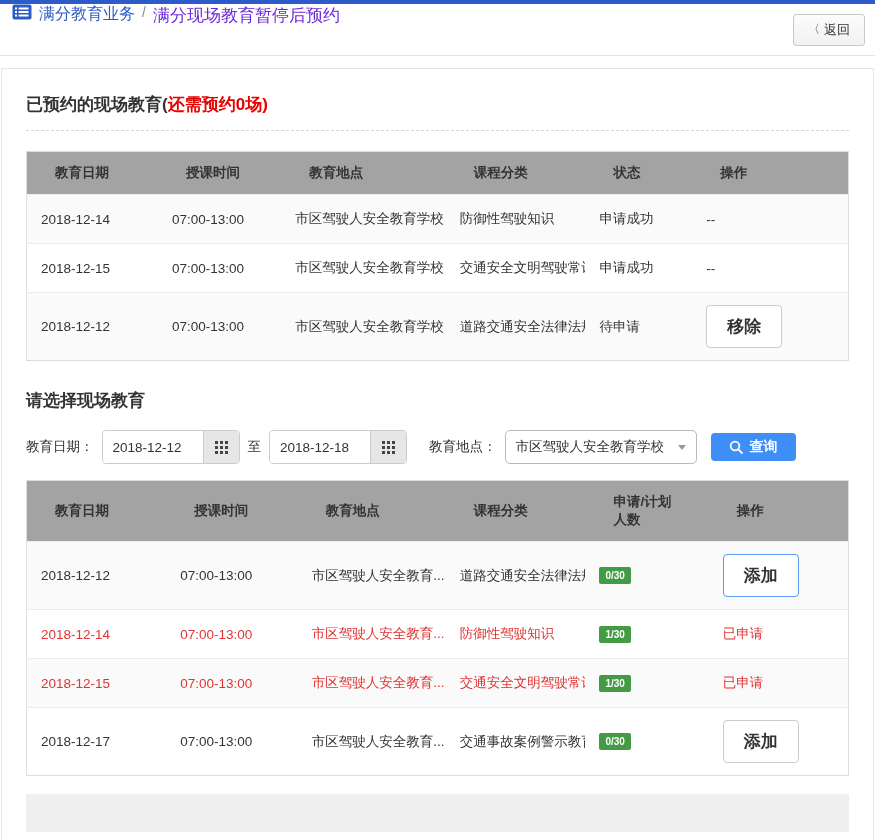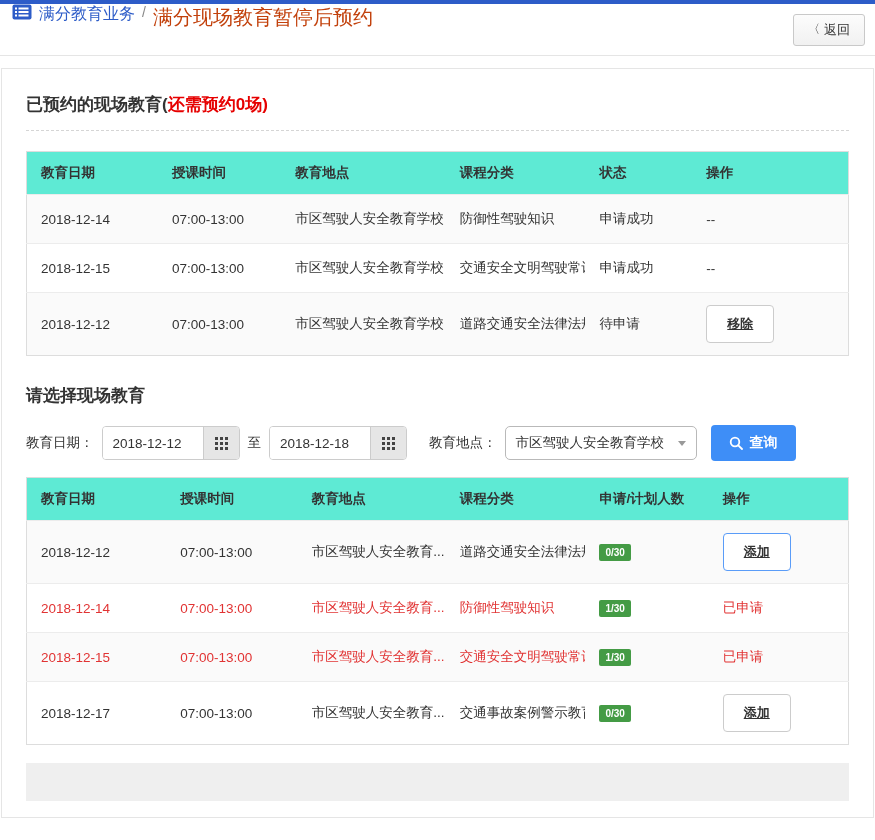--- a/index.html
+++ b/index.html
@@ -4,56 +4,56 @@
 <style>
   * { margin:0; padding:0; box-sizing:border-box; }
   html,body { width:875px; background:#fff; font-family:"Liberation Sans","DejaVu Sans",sans-serif; color:#333; }
 
   .topline { height:4px; background:#2d5cc8; }
 
   .page-header { position:relative; display:flex; align-items:flex-start; gap:7px; height:52px; padding:0 12px; border-bottom:1px solid #e5e5e5; background:#fff; }
   .hdr-icon { display:inline-flex; }
   .hdr-title { color:#2d5cc8; font-size:16px; cursor:pointer; }
   .hdr-sep { color:#888; font-size:14px; }
-  .hdr-sub { color:#c2410c; font-size:20px; }
+  .hdr-sub { color:#6d28d9; font-size:17px; }
   .btn-back { position:absolute; right:10px; top:50%; transform:translateY(-50%); background:linear-gradient(#fcfcfc,#f1f1f1); border:1px solid #c9c9c9; border-radius:3px; padding:6px 14px; font-size:13px; color:#333; cursor:pointer; display:inline-flex; align-items:center; gap:4px; }
   .chevron-left { font-size:12px; color:#333; }
 
   .panel { margin:12px 1px 0; border:1px solid #e5e5e5; padding:22px 24px 16px; }
 
   .sec-title { font-size:17px; font-weight:bold; color:#333; margin:2px 0 14px; }
   .sec-title .red { color:#e60000; }
   .dashed { border-bottom:1px dashed #d5d5d5; margin-bottom:20px; }
 
   table { width:100%; border-collapse:collapse; border:1px solid #ddd; table-layout:fixed; }
-  th { background:#5eead4; padding:12px 14px; font-size:13.5px; text-align:left; color:#333; }
+  th { background:#a3a3a3; padding:12px 28px; font-size:13.5px; text-align:left; color:#333; }
   td { padding:15px 14px; font-size:13.5px; color:#333; vertical-align:middle; overflow:hidden; white-space:nowrap; }
   tbody tr { border-top:1px solid #ececec; }
   tbody tr:nth-child(odd) { background:#fafafa; }
   tr.btn-row td { padding-top:12px; padding-bottom:12px; }
   tr.red-row td { color:#e13333; }
 
   .badge { display:inline-block; background:#449b45; color:#fff; font-weight:bold; font-size:10px; padding:3px 6px; border-radius:2px; }
 
-  .btn-plain { background:#fff; border:1px solid #ccc; border-radius:4px; padding:9px 20px; font-size:13px; font-weight:bold; color:#333; cursor:pointer;text-decoration:underline; }
+  .btn-plain { background:#fff; border:1px solid #ccc; border-radius:4px; padding:9px 20px; font-size:17px; font-weight:bold; color:#333; cursor:pointer; }
   .btn-plain.focus { border-color:#5a9cf8; }
   .applied { color:#e13333; }
 
   .gap-section { margin-top:28px; }
 
   .filter-row { display:flex; align-items:center; margin:18px 0 16px; font-size:13.5px; }
   .f-label { color:#333; margin-right:8px; }
   .input-group { display:inline-flex; align-items:stretch; border:1px solid #ccc; border-radius:4px; overflow:hidden; background:#fff; height:34px; }
   .input-group input { border:none; outline:none; width:100px; padding:0 10px; font-size:13.5px; color:#333; font-family:inherit; }
   .addon { width:36px; background:#e6e6e6; border:none; border-left:1px solid #ccc; display:flex; align-items:center; justify-content:center; cursor:pointer; }
   .to-label { margin:0 8px; }
   .place-label { margin-left:22px; }
   .select-box { display:inline-flex; align-items:center; justify-content:space-between; width:192px; height:34px; border:1px solid #b9b9b9; border-radius:5px; padding:0 10px; background:#fff; cursor:pointer; }
   .arrow-down { width:0; height:0; border-left:4.5px solid transparent; border-right:4.5px solid transparent; border-top:5.5px solid #999; }
-  .btn-query { margin-left:14px; background:#3e8ef7; color:#fff; border:none; border-radius:4px; height:36px; padding:0 18px; font-size:14px; font-weight:bold; display:inline-flex; align-items:center; gap:7px; cursor:pointer; }
+  .btn-query { margin-left:14px; background:#3e8ef7; color:#fff; border:none; border-radius:4px; height:28px; padding:0 18px; font-size:14px; font-weight:bold; display:inline-flex; align-items:center; gap:7px; cursor:pointer; }
 
   .table-footer { background:#efefef; margin-top:18px; height:38px; padding:0 14px; display:flex; align-items:center; justify-content:flex-end; font-size:13.5px; color:#333; }
 </style>
 </head>
 <body>
 
 <div class="topline"></div>
 
 <header class="page-header">
   <span class="hdr-icon">

